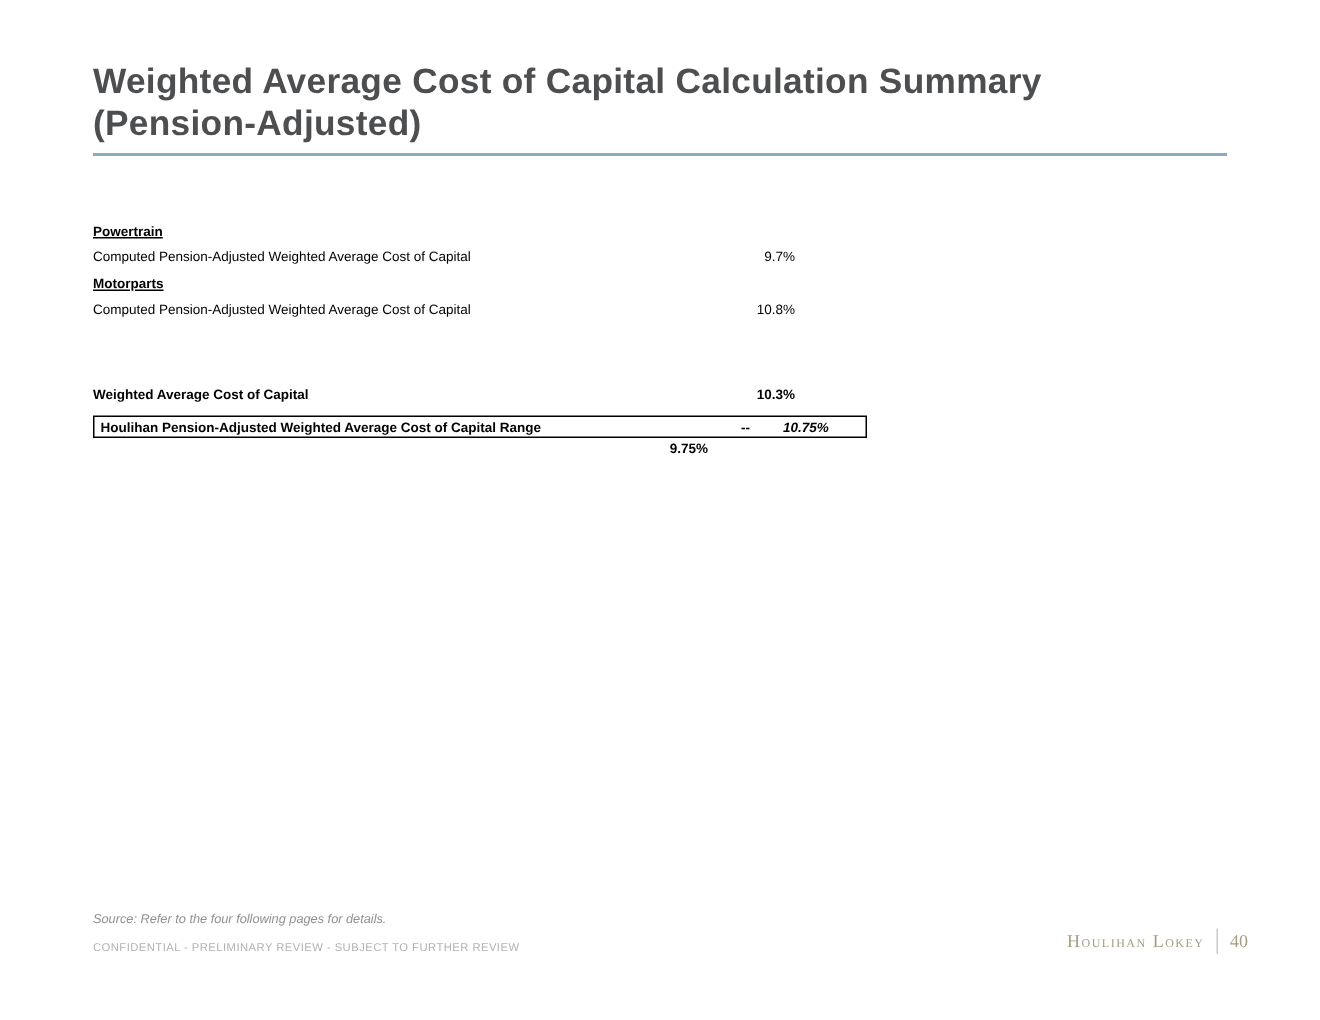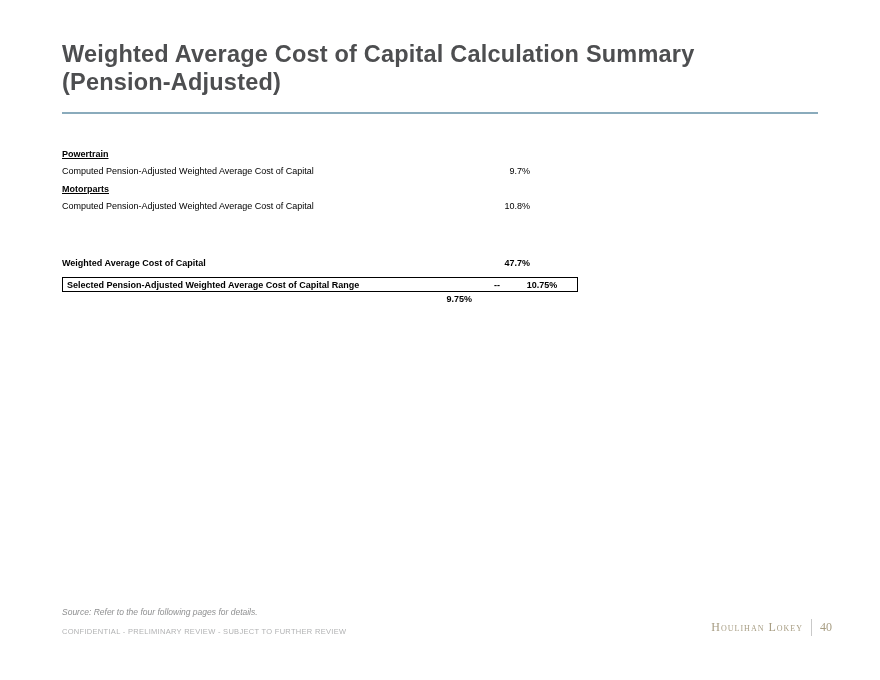--- a/index.html
+++ b/index.html
@@ -13,21 +13,21 @@
     overflow: hidden;
   }
 
   
   .title-block {
     position: absolute;
     left: 62px;
     top: 40px;
     width: 756px;
     border-bottom: 2px solid #8aabbc;
-    padding-bottom: 16px;
+    padding-bottom: 6px;
   }
   .title-line {
     font-size: 23.5px;
     line-height: 28px;
     font-weight: bold;
     color: #4d4e50;
     letter-spacing: 0.2px;
   }
 
   
@@ -64,21 +64,21 @@
     height: 15px;
     display: flex;
     align-items: center;
     padding-left: 4px;
     padding-right: 15px;
     font-weight: bold;
   }
   .sel-label { flex: 1; white-space: nowrap; }
   .sel-low  { width: 50px; text-align: right; margin-top: 29px; }
   .sel-sep  { width: 50px; text-align: center; }
-  .sel-high { width: 40px; text-align: center; }
+  .sel-high { width: 40px; text-align: left; font-style: italic; }
 
   
   .source-note {
     position: absolute;
     left: 62px;
     top: 607px;
     font-size: 8.5px;
     font-style: italic;
     color: #8f9091;
     white-space: nowrap;
@@ -144,25 +144,25 @@
     </div>
     <div class="t-row">
       <span class="t-label">Computed Pension-Adjusted Weighted Average Cost of Capital</span>
       <span class="t-val">10.8%</span>
     </div>
 
     <div class="spacer-lg"></div>
 
     <div class="t-row summary-row">
       <span class="t-label">Weighted Average Cost of Capital</span>
-      <span class="t-val">47.7%</span>
+      <span class="t-val">10.3%</span>
     </div>
 
     <div class="selected-box">
-      <span class="sel-label">Selected Pension-Adjusted Weighted Average Cost of Capital Range</span>
+      <span class="sel-label">Houlihan Pension-Adjusted Weighted Average Cost of Capital Range</span>
       <span class="sel-low">9.75%</span>
       <span class="sel-sep">--</span>
       <span class="sel-high">10.75%</span>
     </div>
 
   </div>
 
   <div class="source-note">Source: Refer to the four following pages for details.</div>
   <div class="confidential-note">CONFIDENTIAL - PRELIMINARY REVIEW - SUBJECT TO FURTHER REVIEW</div>
 

